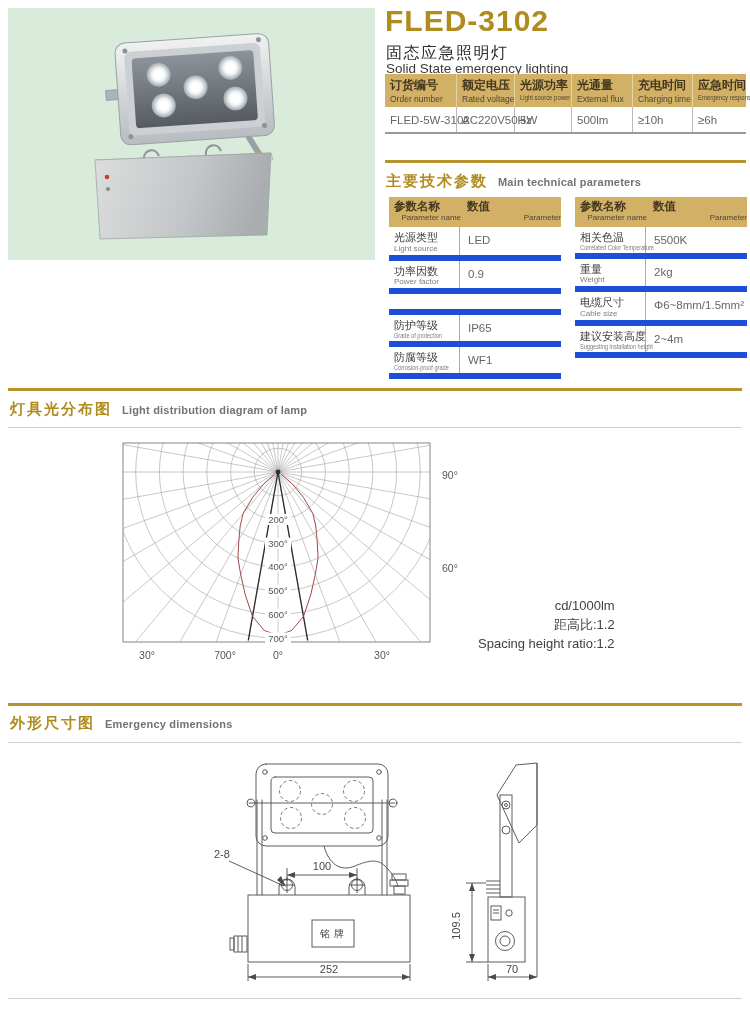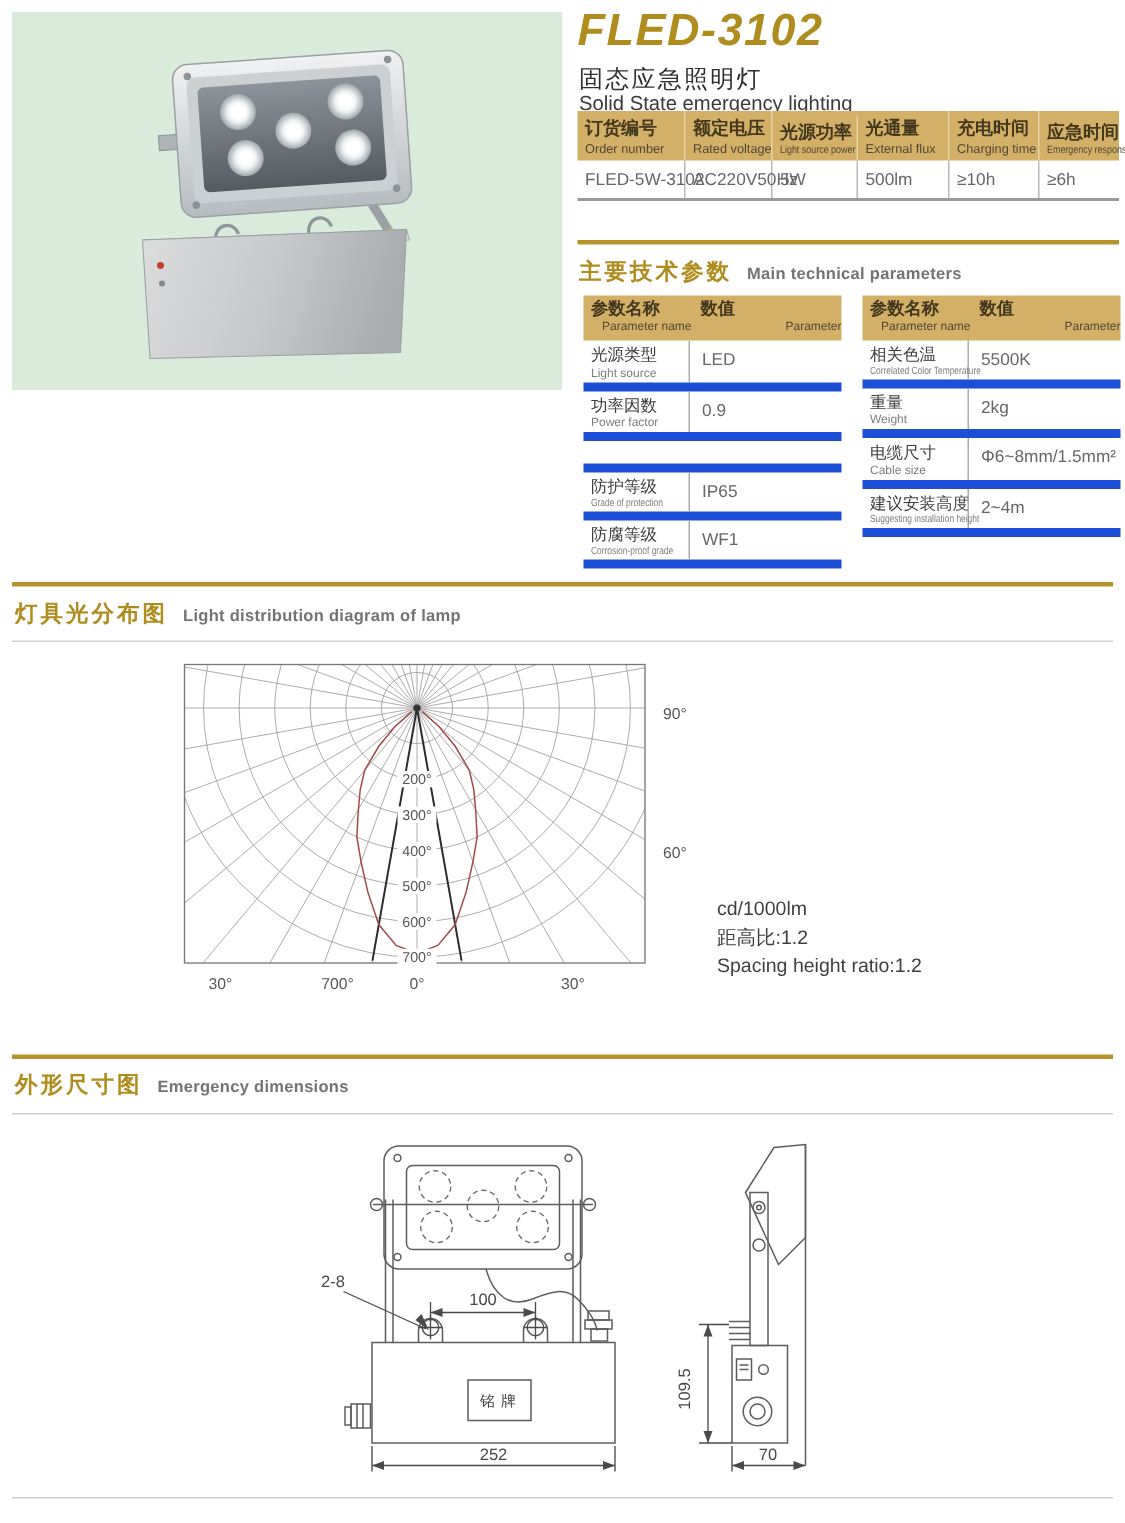--- a/index.html
+++ b/index.html
@@ -3,27 +3,27 @@
 <meta charset="utf-8">
 <style>
   * { margin:0; padding:0; box-sizing:border-box; }
   html,body { background:#fff; }
   body { width:750px; height:1015px; position:relative; font-family:"Liberation Sans",sans-serif; color:#333; overflow:hidden; }
 
   
   .photo { position:absolute; left:8px; top:8px; width:367px; height:252px; }
 
   
-  .model-title { position:absolute; left:385px; top:4px; font-size:30px; font-weight:bold; color:#b08c1e; letter-spacing:1px;font-style:italic; }
+  .model-title { position:absolute; left:385px; top:4px; font-size:30px; font-weight:bold; color:#b08c1e; letter-spacing:1px; }
   .sub-cn { position:absolute; left:386px; top:43px; font-size:16px; color:#2e2e2e; letter-spacing:1.5px; }
   .sub-en { position:absolute; left:386px; top:61px; font-size:13.5px; color:#3a3a3a; }
 
   
   .spec-table { position:absolute; left:385px; top:74px; width:361px; }
-  .spec-hrow { display:flex; background:#d2b166;align-items:flex-end; }
+  .spec-hrow { display:flex; background:#d2b166; }
   .sh { padding:3px 2px 3px 5px; border-right:1px solid #e4d4a4; }
   .sh:last-child { border-right:none; }
   .sh .cn { font-size:12px; font-weight:bold; color:#43371f; white-space:nowrap; }
   .sh .en { font-size:8.5px; color:#4f4634; white-space:nowrap; }
   .sh .en.tiny { font-size:7px; transform:scaleX(.85); transform-origin:0 50%; }
   .spec-vrow { display:flex; height:27px; align-items:center; border-bottom:2px solid #9a9a9a; }
   .sv { font-size:11.5px; color:#666; padding-left:5px; border-right:1px solid #b9b9b9; height:100%; display:flex; align-items:center; white-space:nowrap; }
   .sv:last-child { border-right:none; }
   .sh:nth-child(1),.sv:nth-child(1){ width:72px; }
   .sh:nth-child(2),.sv:nth-child(2){ width:58px; }
@@ -63,21 +63,21 @@
   .prow.empty { min-height:21px; }
   .prow .pname { width:71px; border-right:1px solid #ababab; padding:4px 0 2px 5px; }
   .prow.noline .pname { border-right:none; }
   .pname .cn { font-size:11px; color:#3c3c3c; line-height:1.15; white-space:nowrap; }
   .pname .en { font-size:8px; color:#7d7d7d; white-space:nowrap; }
   .pname .en.tiny { font-size:7px; transform:scaleX(.8); transform-origin:0 50%; }
   .pval { flex:1; padding:7px 0 0 8px; font-size:11.5px; color:#666; white-space:nowrap; }
 
   
   #polar-svg { position:absolute; left:100px; top:435px; width:380px; height:240px; }
-  .chart-note { position:absolute; left:478px; top:596px; font-size:13px; color:#3f3f3f; line-height:19px; }
+  .chart-note { position:absolute; left:478px; top:596px; font-size:13px; color:#3f3f3f; line-height:19px;text-align:right; }
 
   
   #dims-svg { position:absolute; left:150px; top:748px; width:450px; height:245px; }
   .dimtext { font-size:11px; fill:#474747; }
   .nameplate { font-size:10px; fill:#474747; letter-spacing:4px; }
 </style>
 </head>
 <body>
 
 <svg class="photo" viewBox="0 0 367 252">

